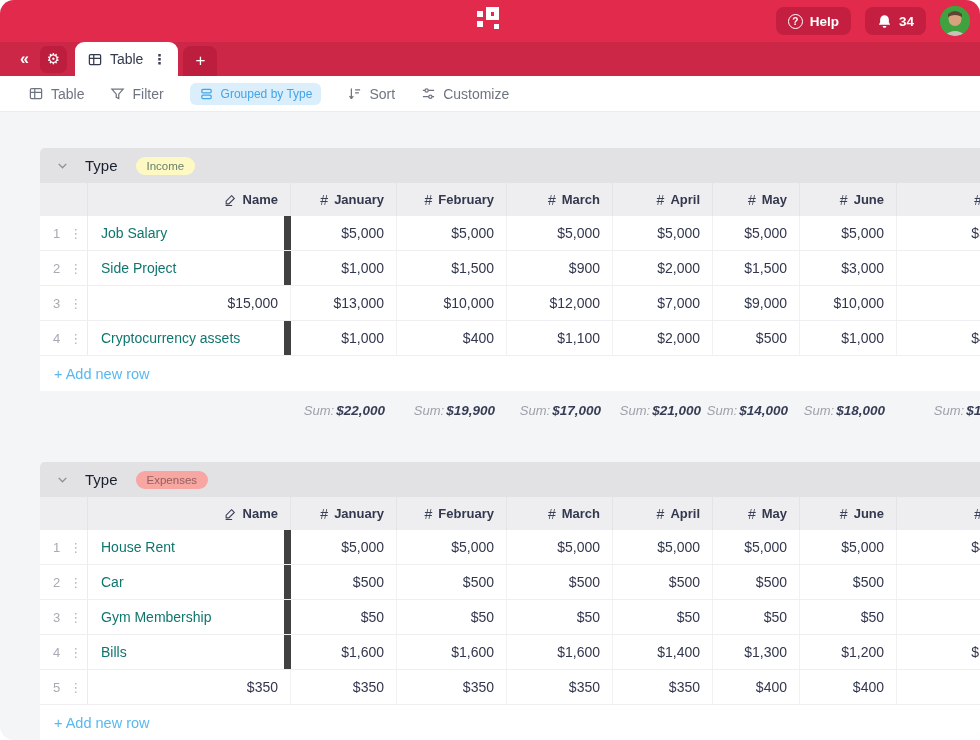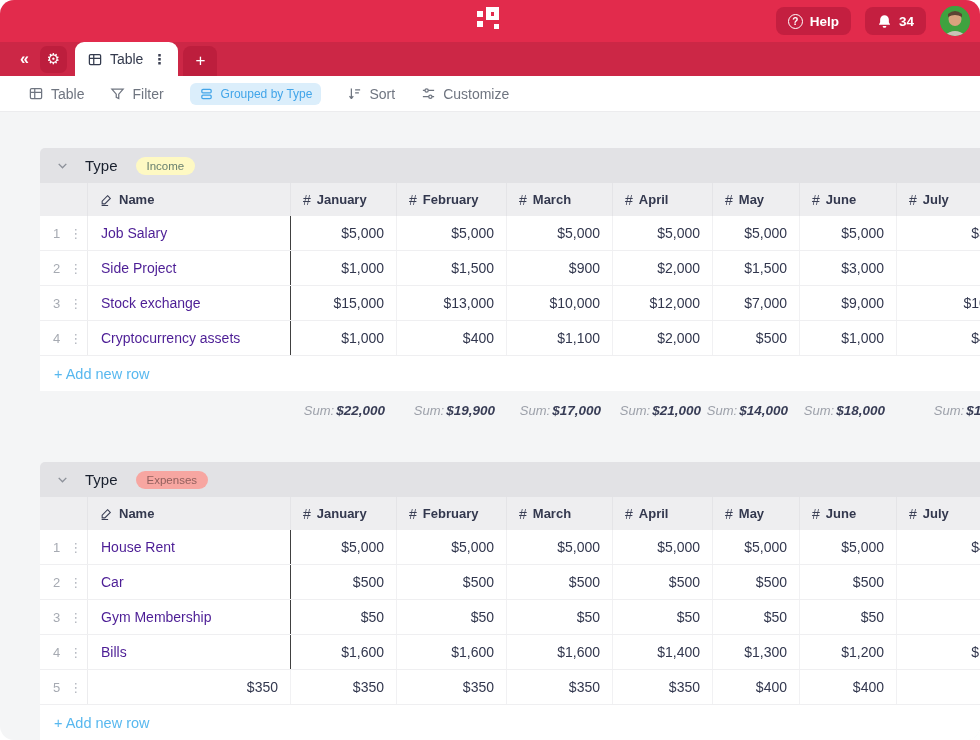--- a/index.html
+++ b/index.html
@@ -30,29 +30,29 @@
 
   
   .content{padding:36px 0 0 40px;}
   .grid{display:grid;grid-template-columns:48px 203px 106px 110px 106px 100px 87px 97px 130px;width:987px;}
   .ghead{width:987px;height:35px;background:#e2e2e5;border-radius:5px 5px 0 0;display:flex;align-items:center;gap:10px;padding-left:16px;}
   .ghead .gtitle{font-size:15px;font-weight:normal;color:#19202e;margin-left:6px;}
   .badge{font-size:11.5px;border-radius:10px;padding:3px 11px;margin-left:8px;}
   .badge-income{background:#fef9c3;color:#69806f;}
   .badge-expenses{background:#f7a6a1;color:#915f5d;}
   .colhdr{height:33px;background:#eeeef0;}
-  .colhdr .cell{display:flex;align-items:center;gap:6px;color:#33384e;font-size:13px;font-weight:bold;padding:0 12px;border-right:1px solid #e4e4e7;}
+  .colhdr .cell{display:flex;align-items:center;gap:6px;color:#33384e;font-size:13px;font-weight:bold;padding:0 12px;border-right:1px solid #e4e4e7;justify-content:flex-end;}
   .colhdr .hash{font-weight:normal;font-size:14px;color:#3a3f55;}
   .card{background:#fff;}
   .trow{height:35px;background:#fff;border-bottom:1px solid #efeff1;}
   .cell{display:flex;align-items:center;min-width:0;overflow:hidden;white-space:nowrap;}
   .handle{padding-left:13px;gap:9px;border-right:1px solid #ececee;}
   .rownum{color:#a6aab2;font-size:13px;}
   .dots{color:#b3b7bf;font-size:13px;cursor:grab;}
-  .cname{padding-left:13px;color:#4c1d95;font-size:14px;border-right:1px solid #404040;}
+  .cname{padding-left:13px;color:#0f766e;font-size:14px;border-right:7px solid #404040;}
   .cval{justify-content:flex-end;padding-right:12px;color:#32374e;font-size:14px;border-right:1px solid #f1f1f3;}
   .addrow{height:35px;background:#fff;display:flex;align-items:center;padding-left:14px;color:#58b8ef;font-size:14.5px;border-radius:0 0 5px 5px;cursor:pointer;}
   .sumrow{height:38px;align-items:center;}
   .sumcell{justify-content:flex-end;padding-right:12px;gap:2px;align-items:center;display:flex;font-style:italic;}
   .sumlbl{color:#9da1aa;font-size:13px;}
   .sumval{color:#373c55;font-size:13.5px;font-weight:bold;}
   .gap{height:33px;}
   .ic{display:inline-flex;align-items:center;}
 </style>
 </head>
@@ -237,21 +237,20 @@
         <div class="cell cval">$1,500</div>
         <div class="cell cval">$3,000</div>
         <div class="cell cval">$700</div>
       </div>
 
       <div class="grid trow">
         <div class="cell handle">
             <span class="rownum">3</span>
             <span class="dots">⋮</span>
           </div>
-        <div class="cell cname">Stock exchange</div>
         <div class="cell cval">$15,000</div>
         <div class="cell cval">$13,000</div>
         <div class="cell cval">$10,000</div>
         <div class="cell cval">$12,000</div>
         <div class="cell cval">$7,000</div>
         <div class="cell cval">$9,000</div>
         <div class="cell cval">$10,000</div>
       </div>
 
       <div class="grid trow">

